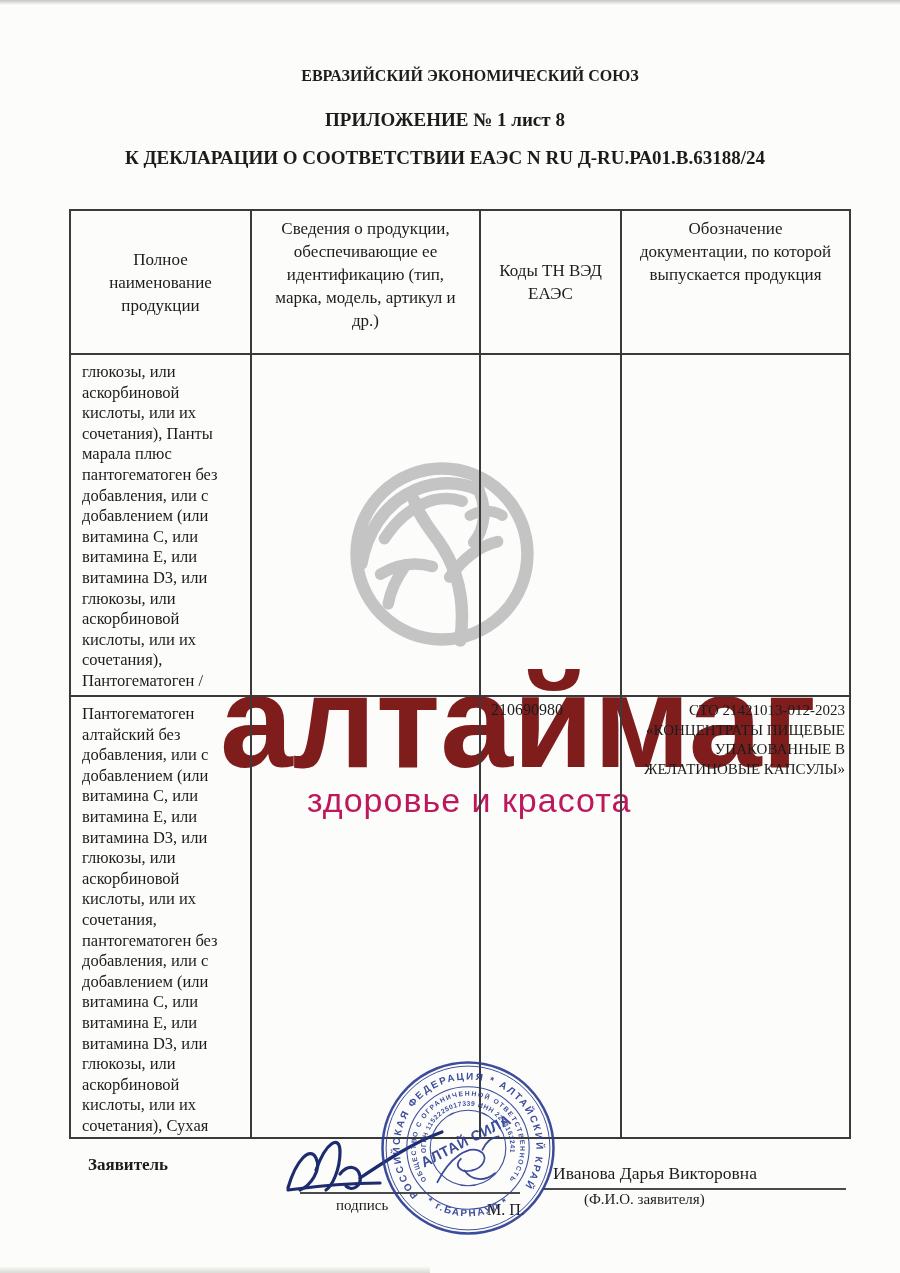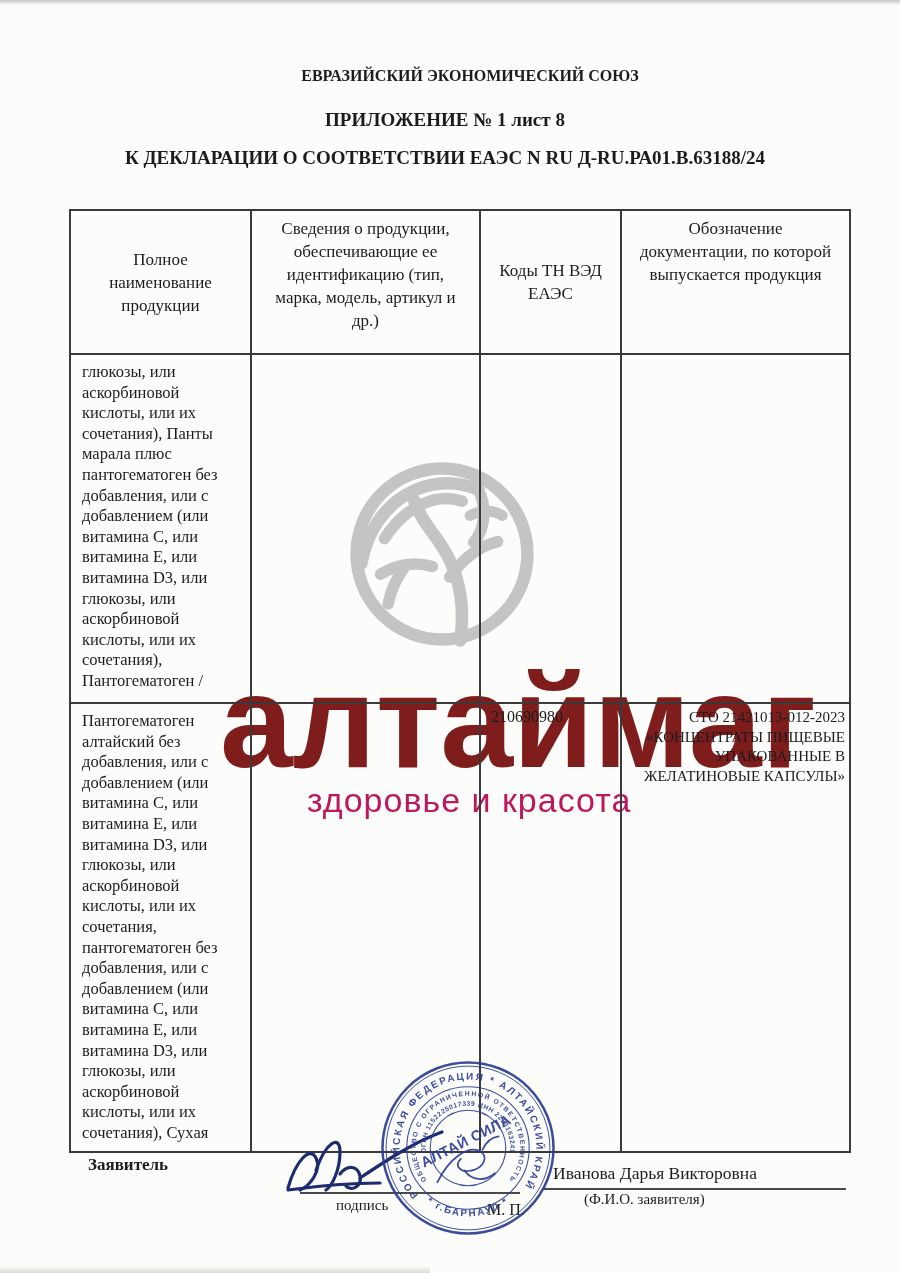--- a/index.html
+++ b/index.html
@@ -57,21 +57,21 @@
   }
   .hrow th{
     height:136px;font-size:17px;line-height:23px;text-align:center;
     padding:0 9px;
   }
   .hc-mid{vertical-align:middle;}
   .hc-top{vertical-align:top;padding-top:6px !important;}
   .cell-name{
     vertical-align:top;text-align:left;
     font-size:16.5px;line-height:20.6px;
-    padding:7px 2px 8px 11px;
+    padding:7px 2px 1px 11px;
   }
   .row1 td{height:332px;}
   .row2 td{height:431px;}
   .cell-code{
     vertical-align:top;text-align:left;
     font-size:16px;padding:4px 2px 0 10px;
   }
   .cell-doc{
     vertical-align:top;text-align:right;
     font-size:15px;line-height:19.5px;

